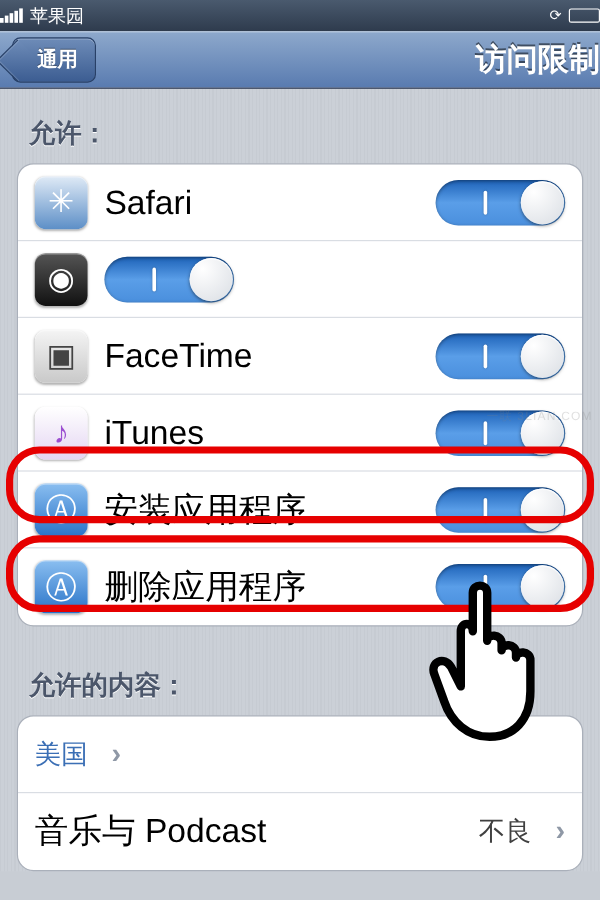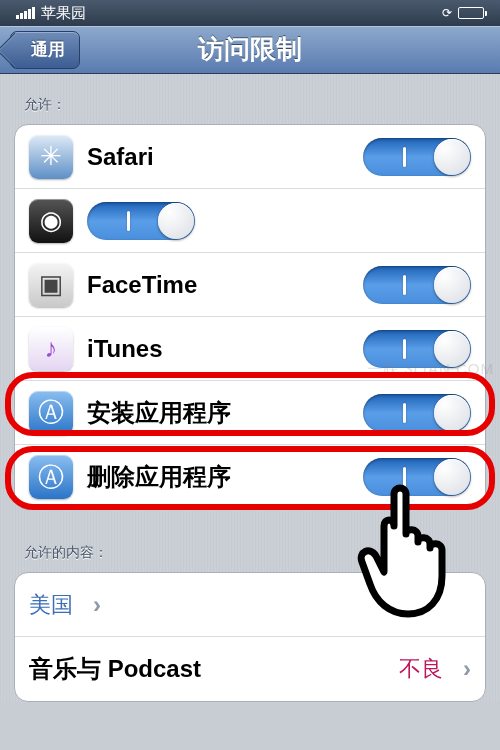--- a/index.html
+++ b/index.html
@@ -7,21 +7,21 @@
     width: 500px; height: 750px;
     font-family: -apple-system, "Helvetica Neue", Arial, sans-serif;
     background: #c8cdd4;
     overflow: hidden; position: relative;
   }
   .status-bar {
     height: 26px;
     background: linear-gradient(#4a5a6e, #2e3b4d);
     color: #fff; font-size: 15px;
     display: flex; align-items: center;
-    padding: 0 16px;
+    padding: 0 0;
   }
   .status-left { flex: 1; display:flex; align-items:center; gap:6px; }
   .status-center { flex: 1; text-align: center; font-weight: bold; }
   .status-right { flex: 1; display: flex; justify-content: flex-end; gap: 6px; align-items:center; }
   .signal { display:flex; gap:1px; align-items:flex-end; }
   .signal span { width:3px; background:#fff; display:inline-block; }
   .signal span:nth-child(1){height:4px}.signal span:nth-child(2){height:6px}
   .signal span:nth-child(3){height:8px}.signal span:nth-child(4){height:10px}
   .signal span:nth-child(5){height:12px}
   .battery { width:26px; height:12px; border:1px solid #fff; border-radius:2px; position:relative; }
@@ -51,35 +51,35 @@
   .back-btn::before {
     content:""; position:absolute; left:-9px; top:6px;
     width:24px; height:24px;
     background: linear-gradient(135deg,#6e8cb8,#3c5d92);
     border-left:1px solid #284067; border-bottom:1px solid #284067;
     transform: rotate(45deg);
     box-shadow: inset 1px -1px 0 rgba(255,255,255,.15);
   }
   .nav-title {
     position:absolute; left:0; right:0;
-    text-align:center;
+    text-align:right;
     color:#fff; font-size:26px; font-weight:bold;
     text-shadow: 0 -1px 0 rgba(0,0,0,.5);
     pointer-events:none;
     font-family:Liberation Serif, serif;
   }
 
   .content {
     background: #c8cdd4;
     background-image: repeating-linear-gradient(90deg, #c6cbd2 0, #c6cbd2 1px, #cbd0d7 1px, #cbd0d7 3px);
     padding: 10px 0 0;
   }
   .section-header {
     padding: 12px 24px 10px;
-    color: #4b566a; font-size: 14px; font-weight:normal;
+    color: #4b566a; font-size: 22px; font-weight:bold;
     text-shadow: 0 1px 0 #fff;
   }
 
   .group {
     margin: 0 14px 22px;
     background: #fff;
     border: 1px solid #aab0ba;
     border-radius: 14px;
     overflow: hidden;
   }
@@ -91,21 +91,21 @@
     position: relative;
   }
   .row:last-child { border-bottom: none; }
   .app-icon {
     width: 44px; height: 44px; border-radius: 9px;
     display:flex; align-items:center; justify-content:center;
     font-size: 26px; color:#fff;
     box-shadow: 0 1px 2px rgba(0,0,0,.3), inset 0 1px 0 rgba(255,255,255,.4);
     flex-shrink:0;
   }
-  .row-label { flex:1; font-size: 24px; font-weight: bold; color:#000; }
+  .row-label { flex:1; font-size: 28px; font-weight: normal; color:#000; }
 
   .toggle {
     width: 108px; height: 38px;
     border-radius: 19px;
     background: linear-gradient(#1d62b8, #5a9ee8 50%, #4a8fdd);
     position: relative;
     box-shadow: inset 0 1px 3px rgba(0,0,0,.4);
   }
   .toggle::before {
     content:""; position:absolute; left:40px; top:9px;
@@ -142,22 +142,22 @@
   .ic-itunes{background:linear-gradient(#fff,#e4d5f2); color:#9b4fd0;}
   .ic-appstore{background:linear-gradient(#8abef0,#2a74c8);}
 
   
   .hand {
     position:absolute; left: 346px; top: 476px;
     z-index: 10; pointer-events:none;
   }
 
   .watermark {
-    position:absolute; right:6px; top:360px;
-    color: rgba(130,130,130,.25); font-size:15px; letter-spacing:1px;
+    position:absolute; right:6px; top:340px;
+    color: rgba(130,130,130,.25); font-size:10px; letter-spacing:1px;
   }
 </style>
 </head>
 <body>
 
 <div class="status-bar">
   <div class="status-left">
     <span class="signal">
         <span></span>
         <span></span>
@@ -229,21 +229,21 @@
 
   <div class="section-header">允许的内容：</div>
 
   <div class="group">
     <div class="row">
       <div class="row-value" style="color:#3b6fb5">美国</div>
       <span class="chevron">›</span>
     </div>
     <div class="row">
       <div class="row-label">音乐与 Podcast</div>
-      <div class="row-value" style="color:#be185d">不良</div>
+      <div class="row-value" style="color:#404040">不良</div>
       <span class="chevron">›</span>
     </div>
   </div>
 </div>
 
 <div class="highlight hi1"></div>
 <div class="highlight hi2"></div>
 <div class="watermark">一联 3LIAN.COM</div>
 
 <svg class="hand" width="130" height="150" viewBox="0 0 130 150">

